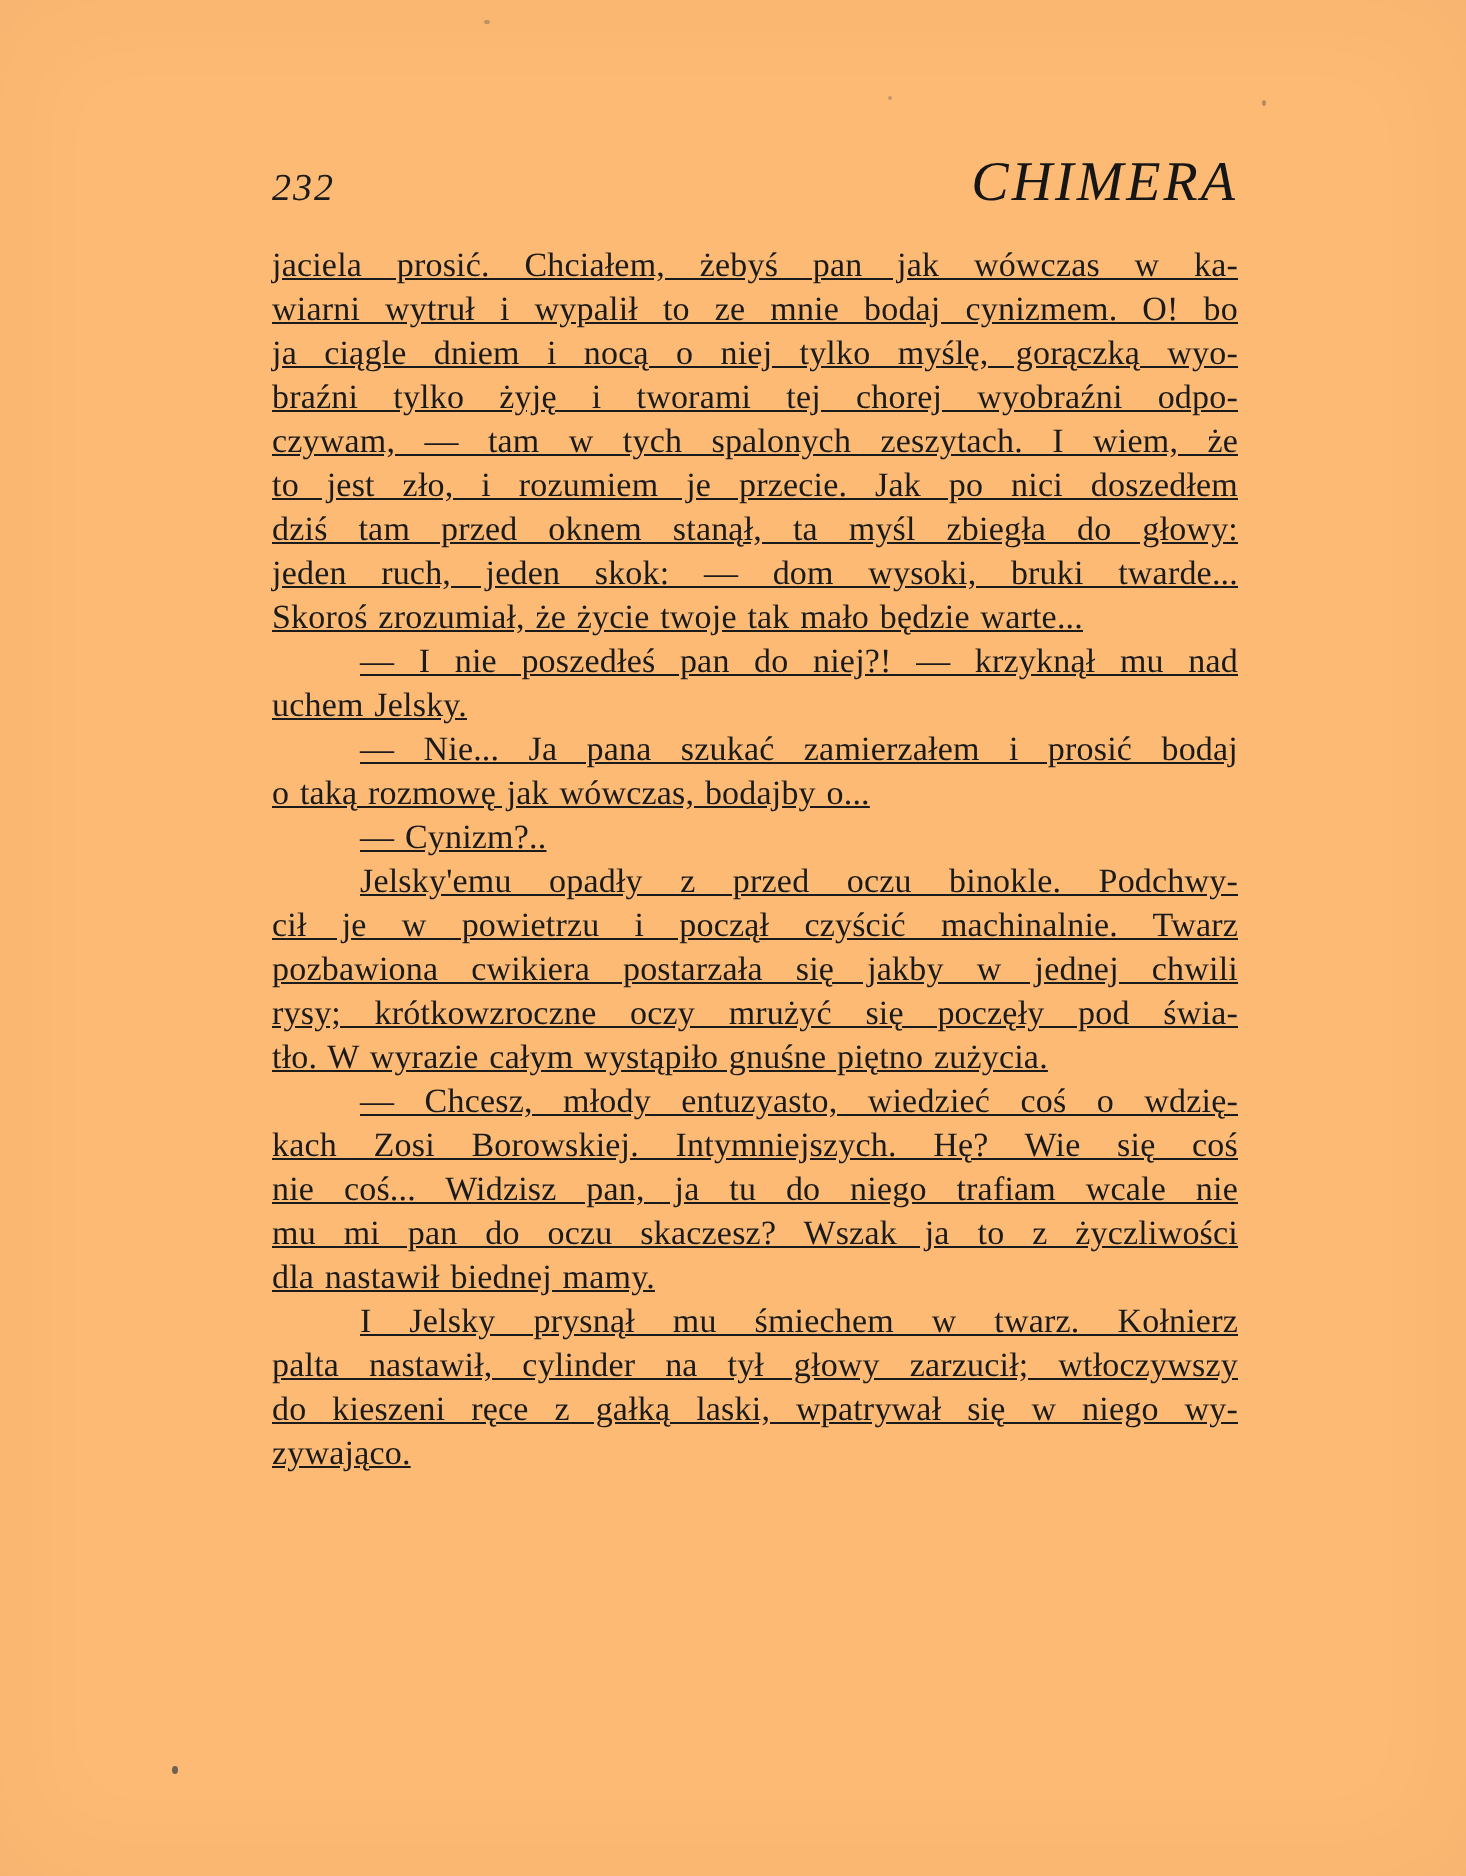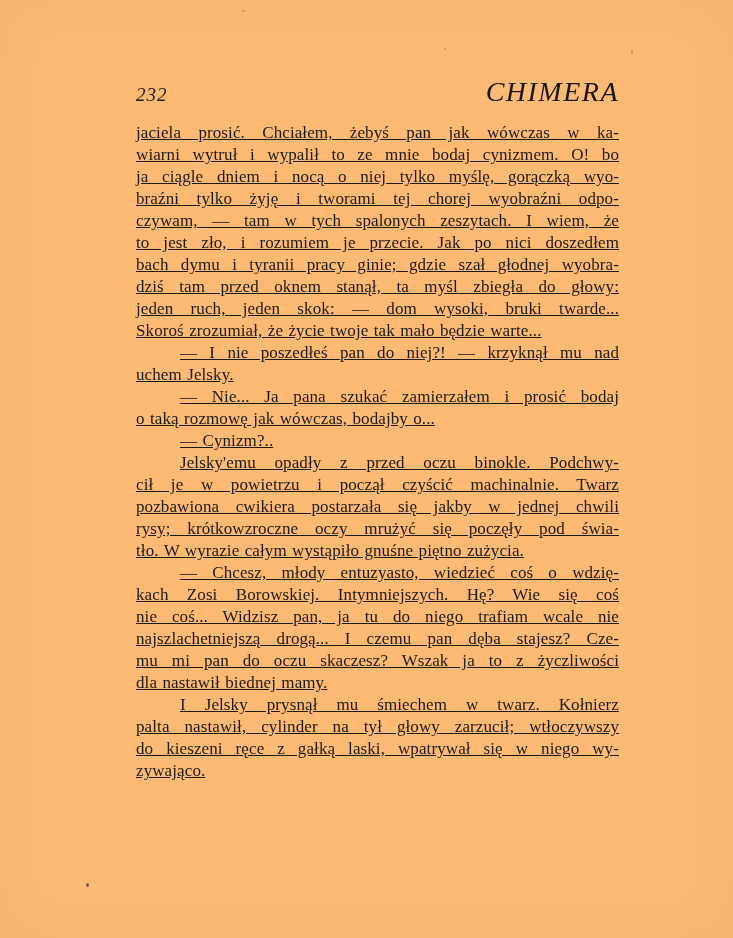--- a/index.html
+++ b/index.html
@@ -84,21 +84,20 @@
   </div>
 
   <div class="text-block">
       <div class="para">
         <div class="line">jaciela prosić. Chciałem, żebyś pan jak wówczas w ka-</div>
         <div class="line">wiarni wytruł i wypalił to ze mnie bodaj cynizmem. O! bo</div>
         <div class="line">ja ciągle dniem i nocą o niej tylko myślę, gorączką wyo-</div>
         <div class="line">braźni tylko żyję i tworami tej chorej wyobraźni odpo-</div>
         <div class="line">czywam, — tam w tych spalonych zeszytach. I wiem, że</div>
         <div class="line">to jest zło, i rozumiem je przecie. Jak po nici doszedłem</div>
-        <div class="line">bach dymu i tyranii pracy ginie; gdzie szał głodnej wyobra-</div>
         <div class="line">dziś tam przed oknem stanął, ta myśl zbiegła do głowy:</div>
         <div class="line">jeden ruch, jeden skok: — dom wysoki, bruki twarde...</div>
         <div class="line last">Skoroś zrozumiał, że życie twoje tak mało będzie warte...</div>
       </div>
       <div class="para">
         <div class="line indent">— I nie poszedłeś pan do niej?! — krzyknął mu nad</div>
         <div class="line last">uchem Jelsky.</div>
       </div>
       <div class="para">
         <div class="line indent">— Nie... Ja pana szukać zamierzałem i prosić bodaj</div>
@@ -111,21 +110,20 @@
         <div class="line indent">Jelsky'emu opadły z przed oczu binokle. Podchwy-</div>
         <div class="line">cił je w powietrzu i począł czyścić machinalnie. Twarz</div>
         <div class="line">pozbawiona cwikiera postarzała się jakby w jednej chwili</div>
         <div class="line">rysy; krótkowzroczne oczy mrużyć się poczęły pod świa-</div>
         <div class="line last">tło. W wyrazie całym wystąpiło gnuśne piętno zużycia.</div>
       </div>
       <div class="para">
         <div class="line indent">— Chcesz, młody entuzyasto, wiedzieć coś o wdzię-</div>
         <div class="line">kach Zosi Borowskiej. Intymniejszych. Hę? Wie się coś</div>
         <div class="line">nie coś... Widzisz pan, ja tu do niego trafiam wcale nie</div>
-        <div class="line">najszlachetniejszą drogą... I czemu pan dęba stajesz? Cze-</div>
         <div class="line">mu mi pan do oczu skaczesz? Wszak ja to z życzliwości</div>
         <div class="line last">dla nastawił biednej mamy.</div>
       </div>
       <div class="para">
         <div class="line indent">I Jelsky prysnął mu śmiechem w twarz. Kołnierz</div>
         <div class="line">palta nastawił, cylinder na tył głowy zarzucił; wtłoczywszy</div>
         <div class="line">do kieszeni ręce z gałką laski, wpatrywał się w niego wy-</div>
         <div class="line last">zywająco.</div>
       </div>
     </div>

